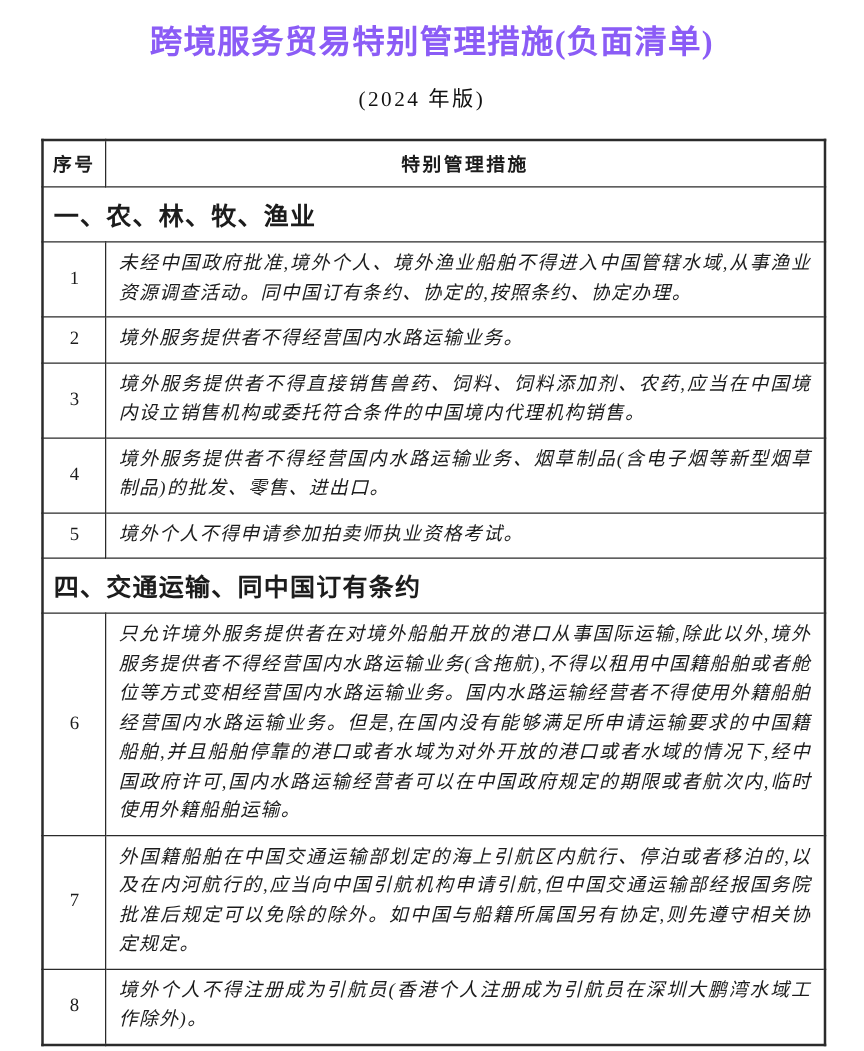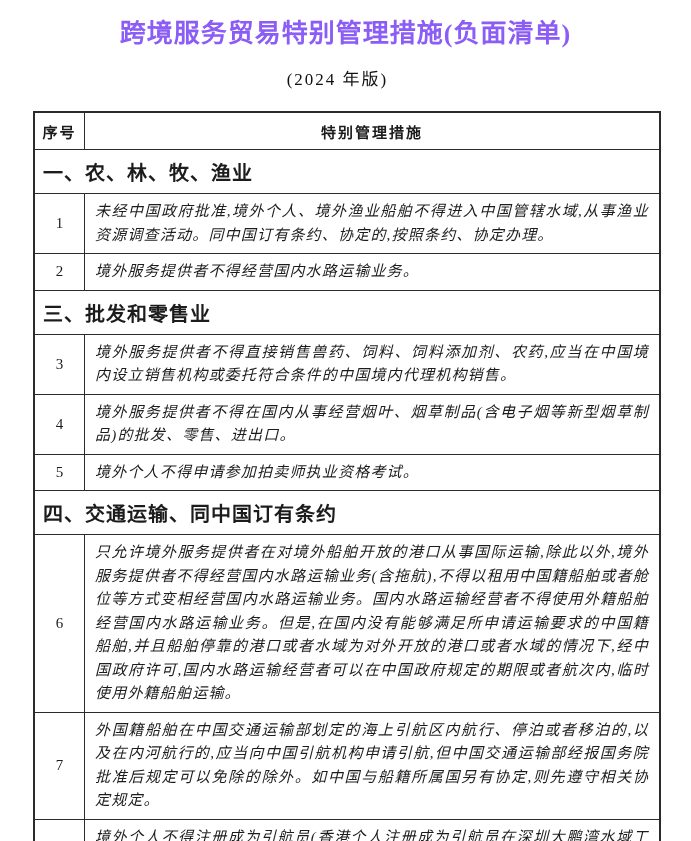--- a/index.html
+++ b/index.html
@@ -94,30 +94,27 @@
         <td colspan="2">一、农、林、牧、渔业</td>
       </tr>
       <tr class="item-row">
         <td class="cell-no">1</td>
         <td class="cell-text">未经中国政府批准,境外个人、境外渔业船舶不得进入中国管辖水域,从事渔业资源调查活动。同中国订有条约、协定的,按照条约、协定办理。</td>
       </tr>
       <tr class="item-row">
         <td class="cell-no">2</td>
         <td class="cell-text">境外服务提供者不得经营国内水路运输业务。</td>
       </tr>
-      <tr class="section-row">
-        <td colspan="2">三、批发和零售业</td>
-      </tr>
       <tr class="item-row">
         <td class="cell-no">3</td>
         <td class="cell-text">境外服务提供者不得直接销售兽药、饲料、饲料添加剂、农药,应当在中国境内设立销售机构或委托符合条件的中国境内代理机构销售。</td>
       </tr>
       <tr class="item-row">
         <td class="cell-no">4</td>
-        <td class="cell-text">境外服务提供者不得在国内从事经营烟叶、烟草制品(含电子烟等新型烟草制品)的批发、零售、进出口。</td>
+        <td class="cell-text">境外服务提供者不得经营国内水路运输业务、烟草制品(含电子烟等新型烟草制品)的批发、零售、进出口。</td>
       </tr>
       <tr class="item-row">
         <td class="cell-no">5</td>
         <td class="cell-text">境外个人不得申请参加拍卖师执业资格考试。</td>
       </tr>
       <tr class="section-row">
         <td colspan="2">四、交通运输、同中国订有条约</td>
       </tr>
       <tr class="item-row">
         <td class="cell-no">6</td>

